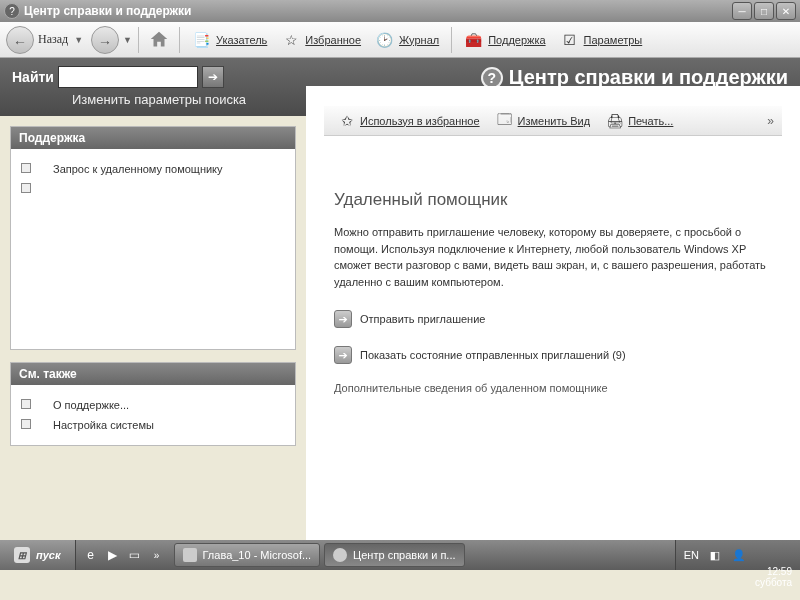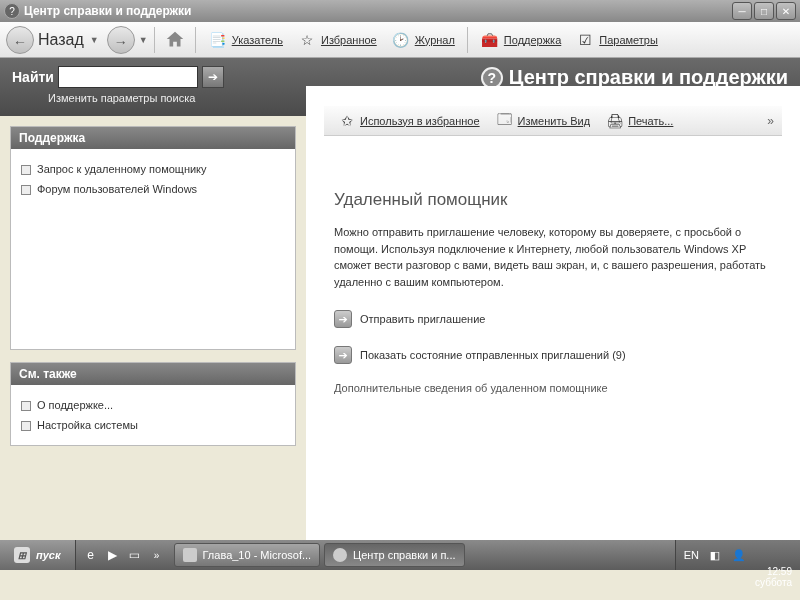--- a/index.html
+++ b/index.html
@@ -8,54 +8,54 @@
 
 .titlebar { height: 22px; background: linear-gradient(to bottom, #b0b0b0, #888); display: flex; align-items: center; padding: 0 4px; color: #fff; }
 .titlebar .icon { width: 16px; height: 16px; border-radius: 50%; background: #666; border: 1px solid #aaa; display: flex; align-items: center; justify-content: center; font-size: 10px; margin-right: 4px; }
 .titlebar .title { flex: 1; font-weight: bold; font-size: 12px; }
 .win-btns { display: flex; gap: 2px; }
 .win-btn { width: 20px; height: 18px; background: linear-gradient(to bottom, #c0c0c0, #999); border: 1px solid #555; border-radius: 3px; display: flex; align-items: center; justify-content: center; font-size: 10px; cursor: pointer; color: #fff; }
 
 
 .toolbar { height: 36px; background: linear-gradient(to bottom, #fdfdfd, #e4e4e4); border-bottom: 1px solid #aaa; display: flex; align-items: center; padding: 0 6px; gap: 2px; }
 .nav-btn { width: 28px; height: 28px; border-radius: 50%; background: linear-gradient(to bottom, #e8e8e8, #c0c0c0); border: 1px solid #999; display: flex; align-items: center; justify-content: center; font-size: 14px; cursor: pointer; color: #555; }
-.nav-label { font-size: 16px; margin: 0 4px 0 2px; color: #333; }
+.nav-label { font-size: 12px; margin: 0 4px 0 2px; color: #333; font-family: Liberation Serif, serif; }
 .nav-sep { width: 1px; height: 26px; background: #bbb; margin: 0 4px; }
 .home-btn { width: 28px; height: 28px; display: flex; align-items: center; justify-content: center; cursor: pointer; }
 .tool-btn { display: flex; align-items: center; gap: 4px; padding: 2px 6px; cursor: pointer; font-size: 11px; color: #333; }
 .tool-btn .ico { width: 20px; height: 20px; display: flex; align-items: center; justify-content: center; font-size: 14px; }
 .tool-btn .txt { text-decoration: underline; }
 
 
 .searchbar { height: 58px; background: linear-gradient(to bottom, #6a6a6a, #4a4a4a); display: flex; align-items: flex-start; padding: 8px 12px; color: #fff; }
 .search-left { display: flex; flex-direction: column; gap: 4px; }
 .search-row { display: flex; align-items: center; gap: 4px; }
 .search-label { font-size: 14px; font-weight: bold; }
 .search-input { width: 140px; height: 22px; border: 1px solid #333; background: #fff; padding: 0 4px; }
 .search-go { width: 22px; height: 22px; background: linear-gradient(to bottom, #aaa, #777); border: 1px solid #444; display: flex; align-items: center; justify-content: center; cursor: pointer; color: #fff; font-size: 12px; }
-.search-opts { font-size: 11px; color: #eee; cursor: pointer; margin-left: 36px; }
+.search-opts { font-size: 13px; color: #eee; cursor: pointer; margin-left: 60px; }
 .search-right { margin-left: auto; display: flex; flex-direction: column; align-items: flex-end; }
 .banner-title { display: flex; align-items: center; gap: 6px; font-size: 20px; font-weight: bold; }
 .banner-icon { width: 22px; height: 22px; border-radius: 50%; background: #888; border: 2px solid #eee; display: flex; align-items: center; justify-content: center; font-size: 14px; }
 .banner-sub { font-size: 11px; margin-top: 4px; color: #ddd; }
 
 
 .actionbar { height: 30px; background: linear-gradient(to bottom, #fcfcfc, #e6e6e6); border-bottom: 1px solid #ccc; display: flex; align-items: center; padding: 0 8px; gap: 4px; margin-left: 306px; }
 .action-btn { display: flex; align-items: center; gap: 4px; padding: 2px 6px; cursor: pointer; font-size: 11px; color: #333; }
 .action-btn .ico { width: 18px; height: 18px; display: flex; align-items: center; justify-content: center; font-size: 14px; }
 .action-btn .txt { text-decoration: underline; }
 .chevron { margin-left: auto; font-size: 12px; color: #666; cursor: pointer; }
 
 
 .body-wrap { display: flex; height: 424px; }
 .sidebar { width: 306px; padding: 10px; display: flex; flex-direction: column; gap: 12px; }
 .panel { border: 1px solid #bbb; background: #fff; }
 .panel-hdr { background: linear-gradient(to bottom, #888, #666); color: #fff; font-weight: bold; font-size: 12px; padding: 4px 8px; }
 .panel-body { padding: 10px 8px; min-height: 60px; }
-.panel-link { display: flex; align-items: flex-end; gap: 6px; padding: 4px 2px; font-size: 11px; color: #333; cursor: pointer; }
+.panel-link { display: flex; align-items: flex-start; gap: 22px; padding: 4px 2px; font-size: 11px; color: #333; cursor: pointer; }
 .panel-link .bullet { width: 10px; height: 10px; border: 1px solid #888; background: #eee; }
 
 .content { flex: 1; background: #fff; padding: 20px 18px; position: relative; margin-top: -30px; }
 .content-inner { margin-top: 30px; padding: 24px 10px 0 10px; }
 .content-title { font-size: 17px; color: #555; margin-bottom: 14px; }
 .content-text { font-size: 11px; color: #333; line-height: 1.5; margin-bottom: 20px; }
 .content-link { display: flex; align-items: center; gap: 8px; font-size: 11px; color: #333; margin-bottom: 18px; cursor: pointer; }
 .content-link .arrow { width: 18px; height: 18px; background: linear-gradient(to bottom, #ccc, #999); border: 1px solid #777; border-radius: 3px; display: flex; align-items: center; justify-content: center; font-size: 11px; color: #fff; }
 .content-info { font-size: 11px; color: #555; }
 
@@ -145,21 +145,20 @@
   <div class="sidebar">
     <div class="panel">
       <div class="panel-hdr">Поддержка</div>
       <div class="panel-body" style="min-height:200px;">
         <div class="panel-link">
           <span class="bullet"></span>
           <span>Запрос к удаленному помощнику</span>
         </div>
         <div class="panel-link">
           <span class="bullet"></span>
-          <span>Форум пользователей Windows</span>
         </div>
       </div>
     </div>
 
     <div class="panel">
       <div class="panel-hdr">См. также</div>
       <div class="panel-body">
         <div class="panel-link">
           <span class="bullet"></span>
           <span>О поддержке...</span>

